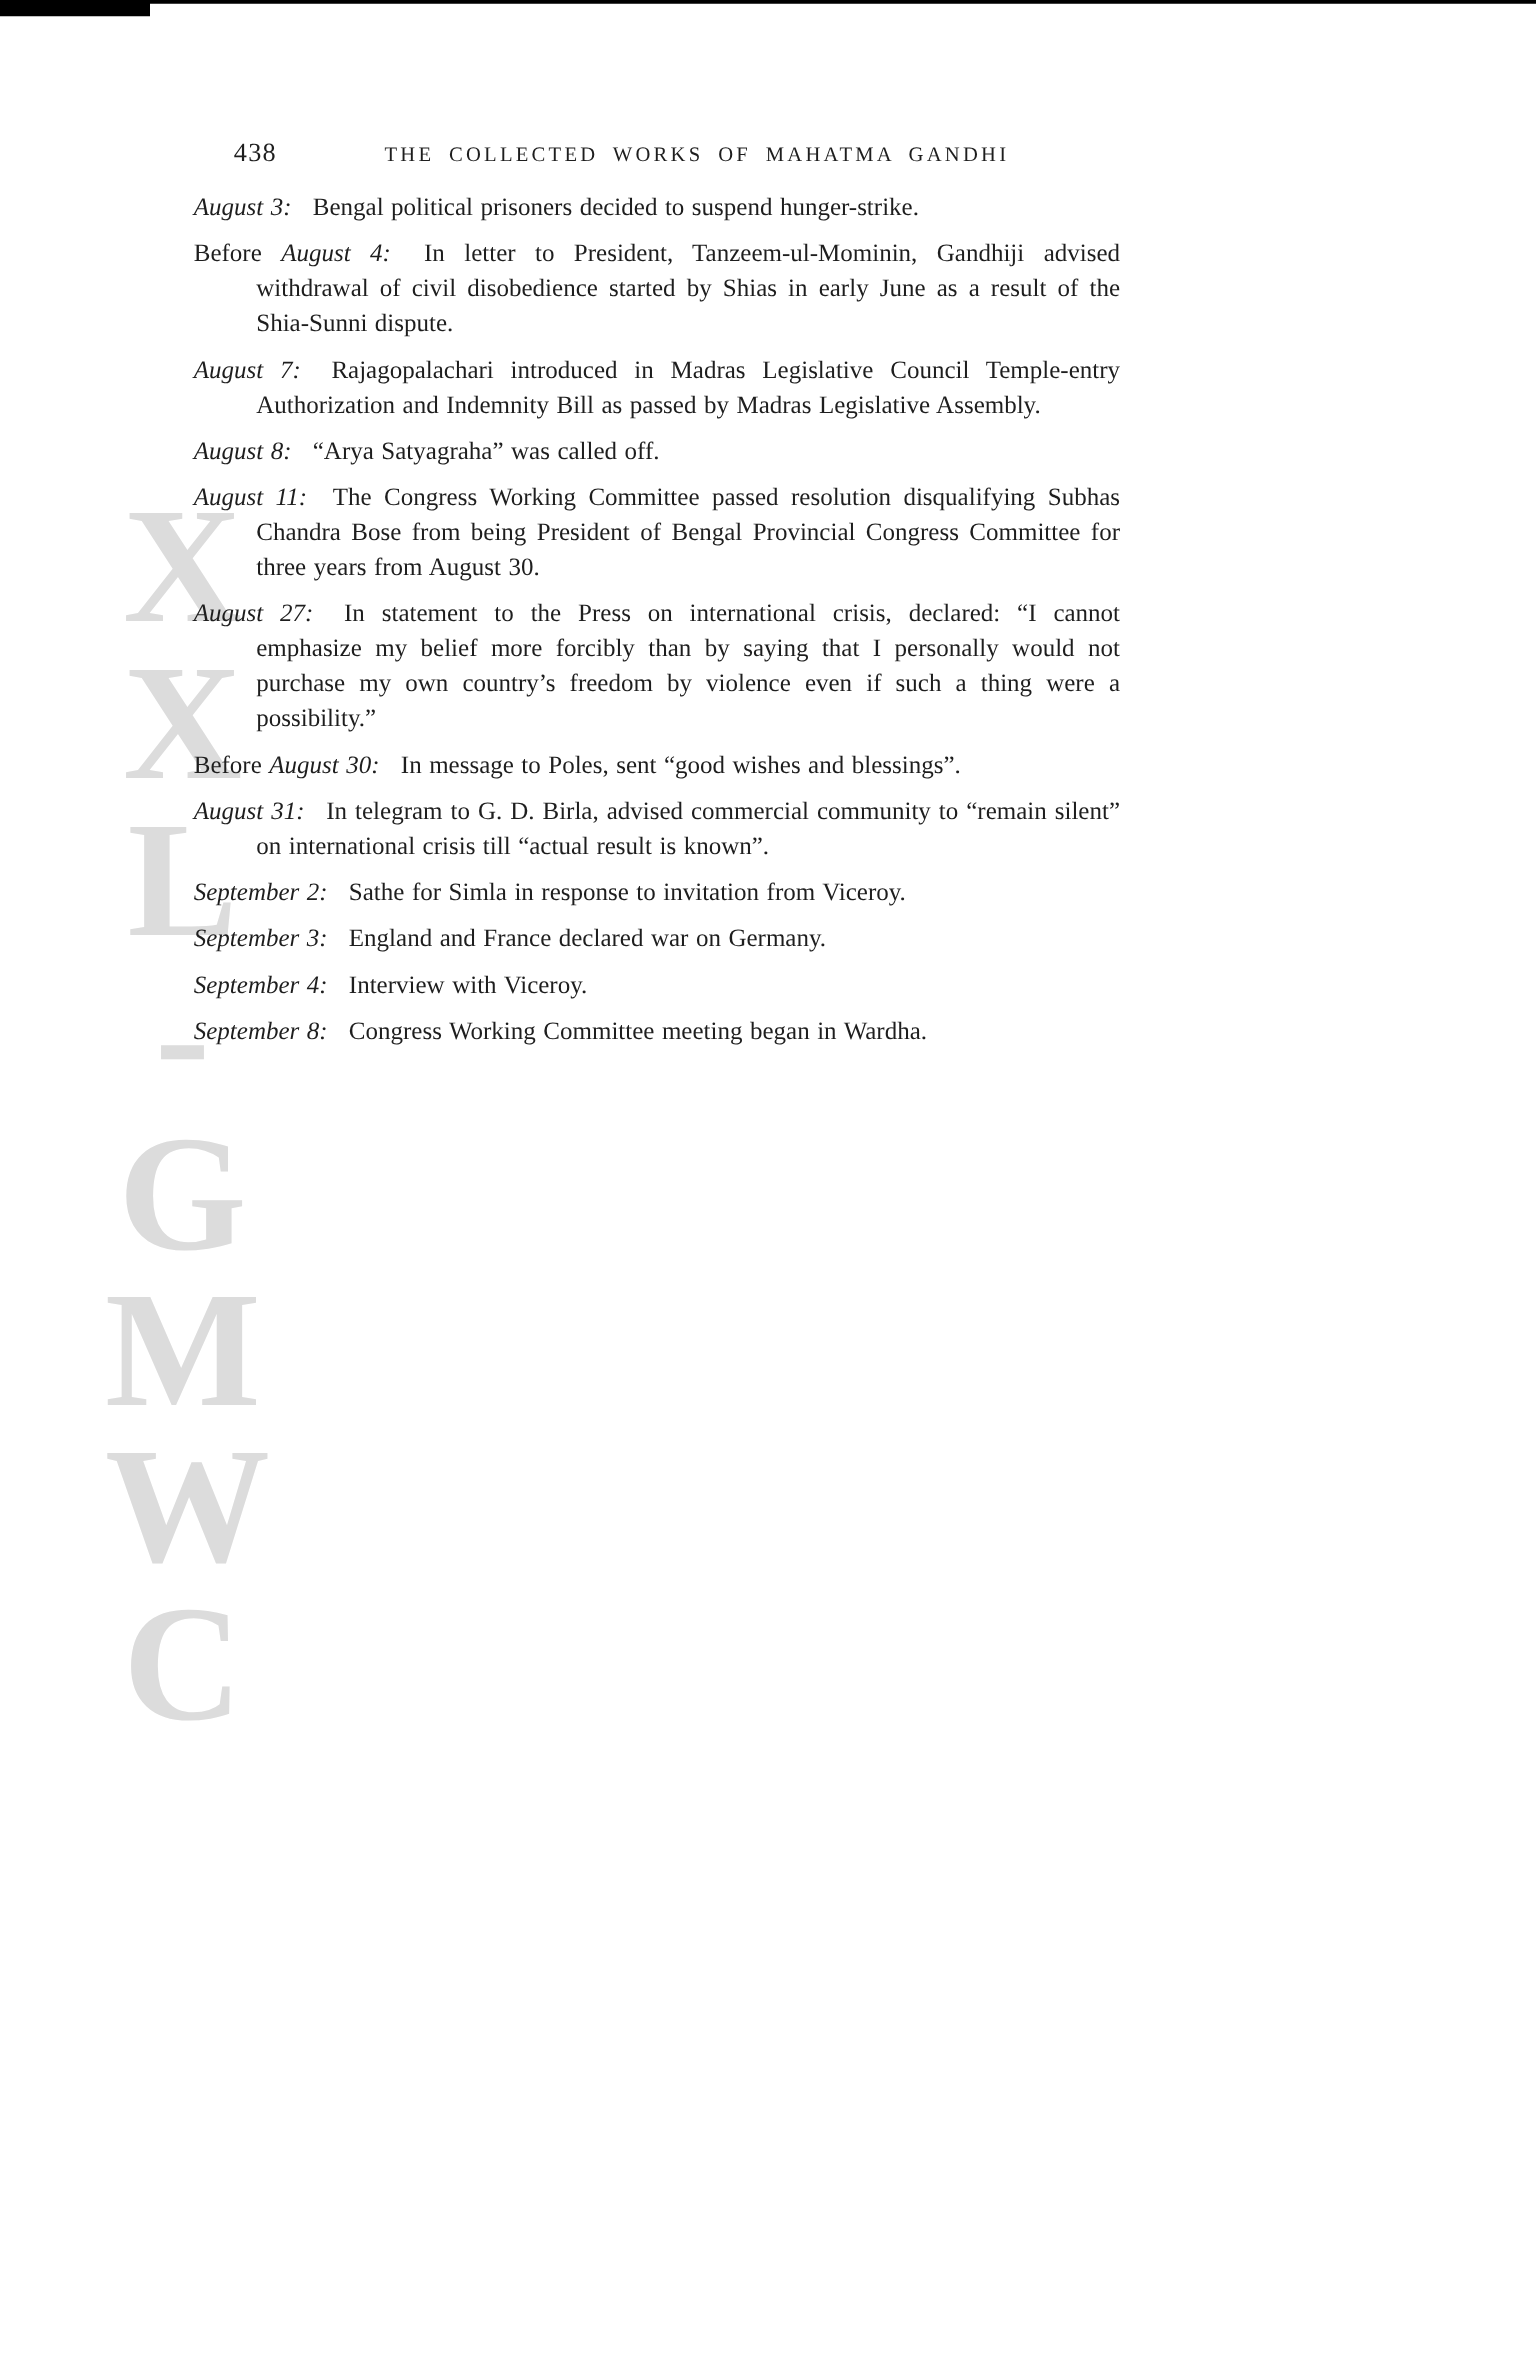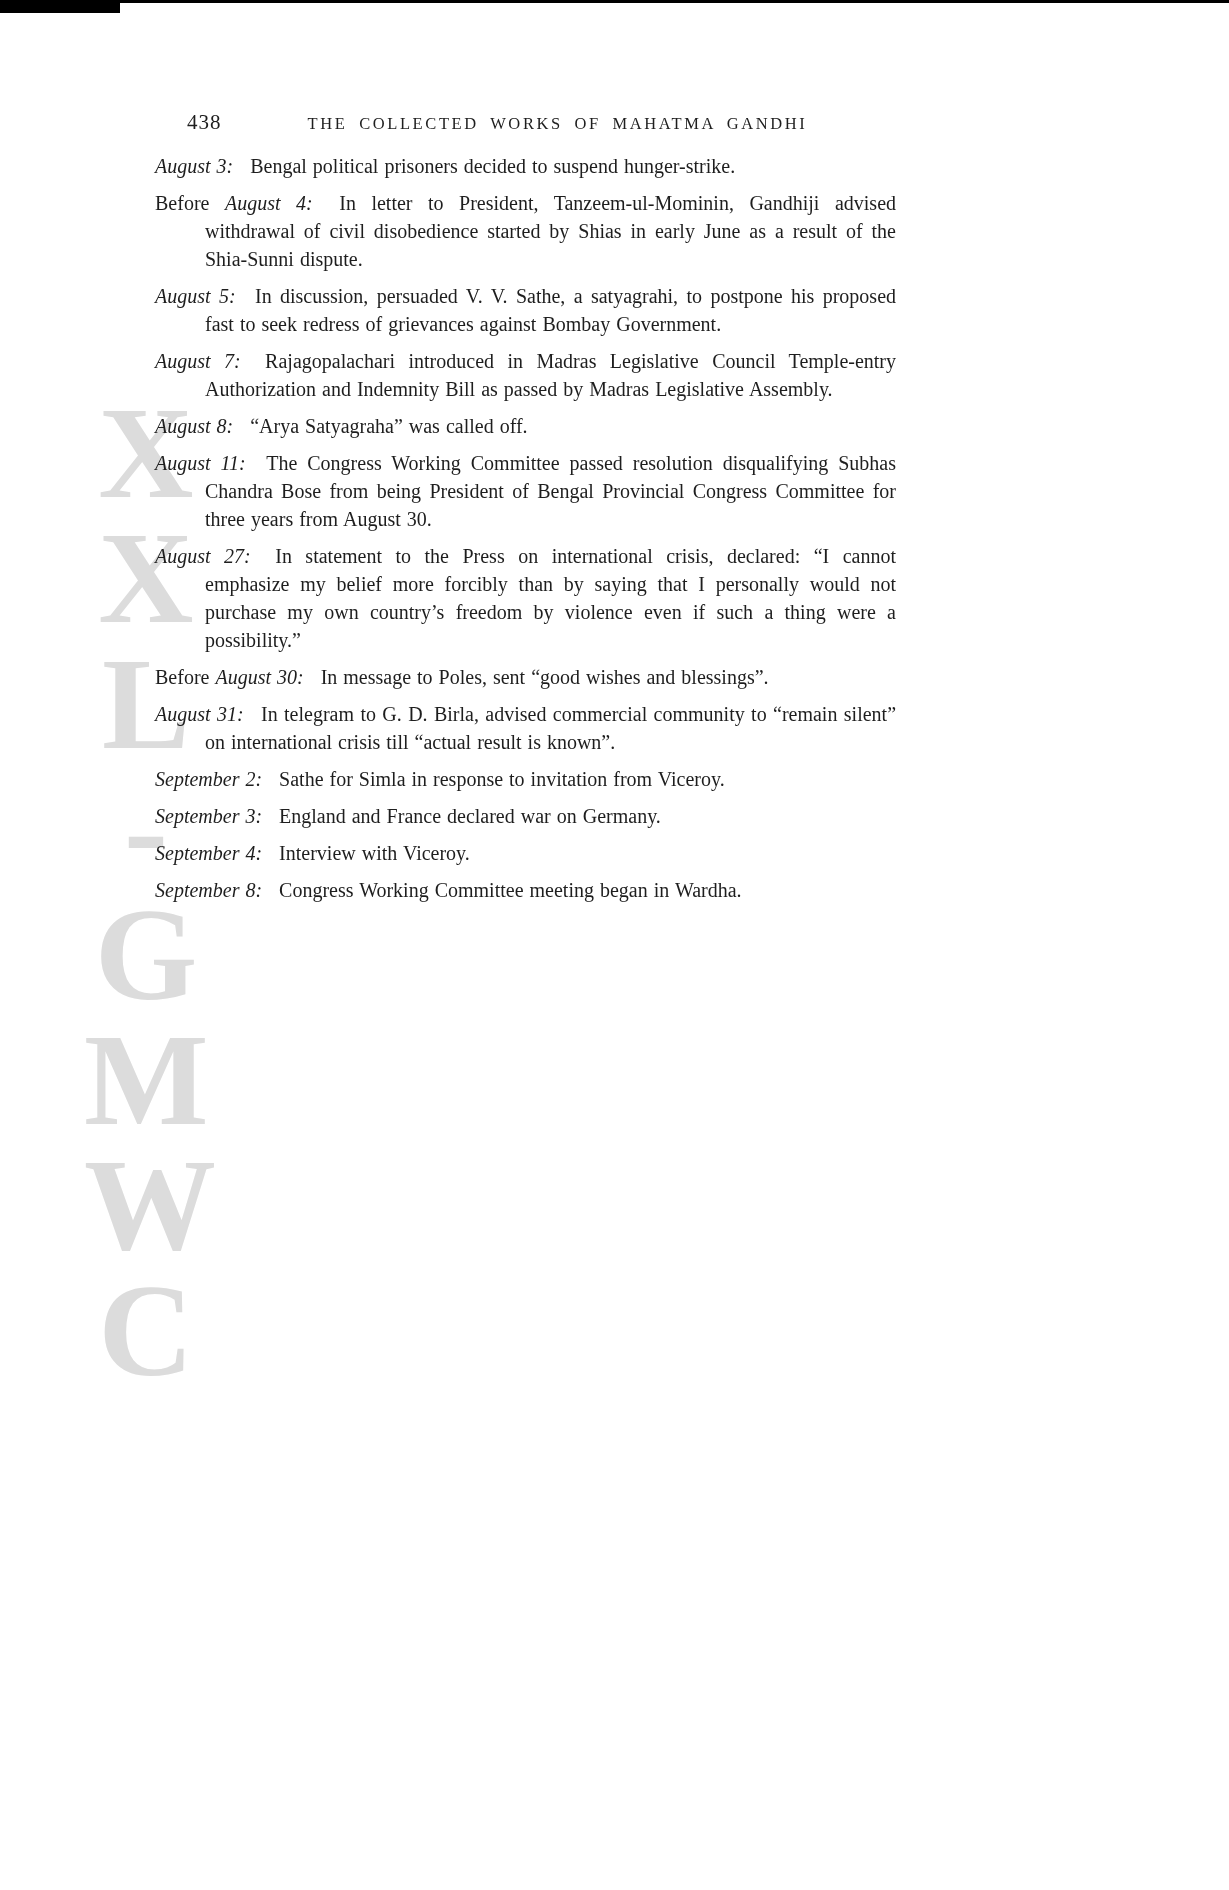--- a/index.html
+++ b/index.html
@@ -107,21 +107,20 @@
   <header class="runhead">
     <span class="page-num">438</span>
     <span class="run-title">THE COLLECTED WORKS OF MAHATMA GANDHI</span>
   </header>
 
   <main class="entries" id="entries">
   <p class="entry"><span class="prefix"></span><i class="date">August 3:</i> <span class="text">Bengal political prisoners decided to suspend hunger-strike.</span></p>
 
   <p class="entry"><span class="prefix">Before </span><i class="date">August 4:</i> <span class="text">In letter to President, Tanzeem-ul-Mominin, Gandhiji advised withdrawal of civil disobedience started by Shias in early June as a result of the Shia-Sunni dispute.</span></p>
 
-  <p class="entry"><span class="prefix"></span><i class="date">August 5:</i> <span class="text">In discussion, persuaded V. V. Sathe, a satyagrahi, to postpone his proposed fast to seek redress of grievances against Bombay Government.</span></p>
 
   <p class="entry"><span class="prefix"></span><i class="date">August 7:</i> <span class="text">Rajagopalachari introduced in Madras Legislative Council Temple-entry Authorization and Indemnity Bill as passed by Madras Legislative Assembly.</span></p>
 
   <p class="entry"><span class="prefix"></span><i class="date">August 8:</i> <span class="text">“Arya Satyagraha” was called off.</span></p>
 
   <p class="entry"><span class="prefix"></span><i class="date">August 11:</i> <span class="text">The Congress Working Committee passed resolution disqualifying Subhas Chandra Bose from being President of Bengal Provincial Congress Committee for three years from August 30.</span></p>
 
 
   <p class="entry"><span class="prefix"></span><i class="date">August 27:</i> <span class="text">In statement to the Press on international crisis, declared: “I cannot emphasize my belief more forcibly than by saying that I personally would not purchase my own country’s freedom by violence even if such a thing were a possibility.”</span></p>
 

